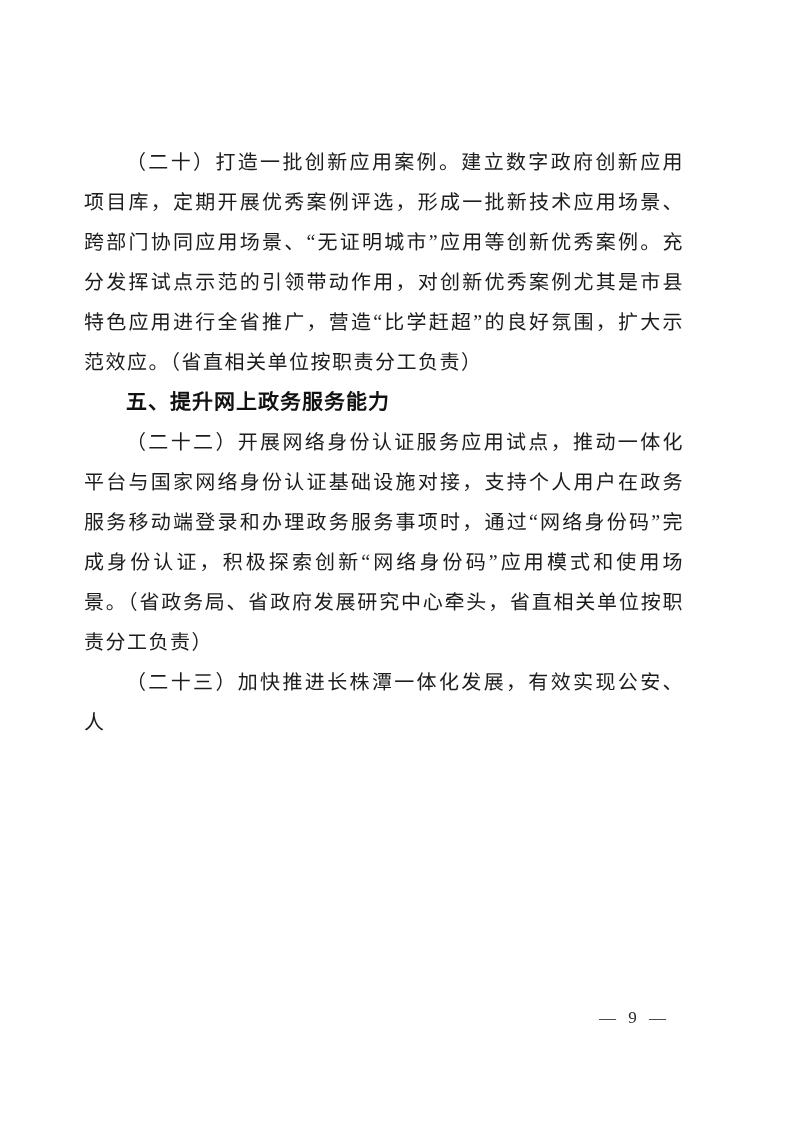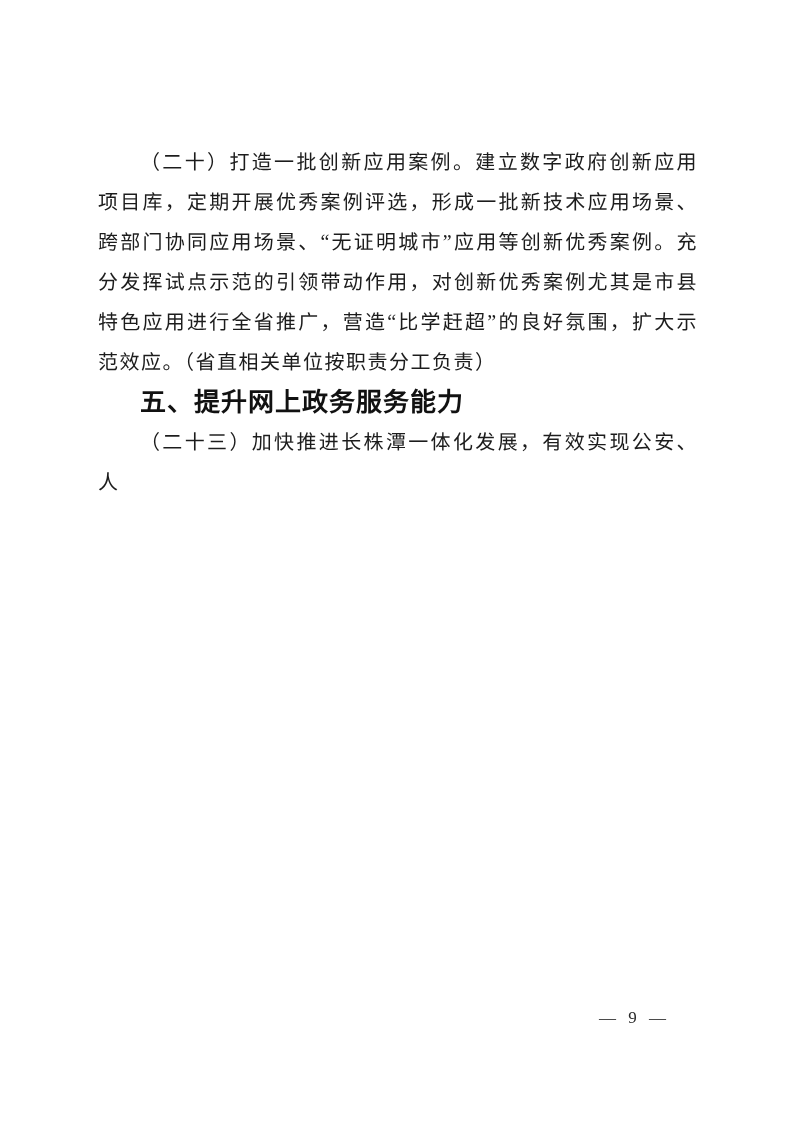--- a/index.html
+++ b/index.html
@@ -10,36 +10,36 @@
   body {
     width: 792px;
     height: 1121px;
     position: relative;
     overflow: hidden;
     font-family: "Liberation Serif", "DejaVu Serif", serif;
     color: #1c1c1c;
   }
   .page {
     position: absolute;
-    left: 98px;
+    left: 84px;
     top: 142px;
     width: 600px;
   }
   .para {
     font-size: 20px;
     line-height: 40px;
     letter-spacing: 1.5px;
     text-align: justify;
     text-align-last: left;
     text-indent: 42px;
     margin: 0;
     font-family: "Liberation Serif", "DejaVu Serif", serif;
   }
   .section-heading {
-    font-size: 26px;
+    font-size: 21px;
     line-height: 40px;
     letter-spacing: 1px;
     text-indent: 42px;
     margin: 0;
     font-weight: bold;
     color: #111111;
     font-family: "Liberation Sans", "DejaVu Sans", sans-serif;
   }
   .page-number {
     position: absolute;
@@ -53,17 +53,18 @@
 </style>
 </head>
 <body>
 
 <div class="page">
   <p class="para">（二十）打造一批创新应用案例。建立数字政府创新应用项目库，定期开展优秀案例评选，形成一批新技术应用场景、跨部门协同应用场景、“无证明城市”应用等创新优秀案例。充分发挥试点示范的引领带动作用，对创新优秀案例尤其是市县特色应用进行全省推广，营造“比学赶超”的良好氛围，扩大示范效应。（省直相关单位按职责分工负责）</p>
 
   <h2 class="section-heading">五、提升网上政务服务能力</h2>
 
 
+  <p class="para">（二十二）开展网络身份认证服务应用试点，推动一体化平台与国家网络身份认证基础设施对接，支持个人用户在政务服务移动端登录和办理政务服务事项时，通过“网络身份码”完成身份认证，积极探索创新“网络身份码”应用模式和使用场景。（省政务局、省政府发展研究中心牵头，省直相关单位按职责分工负责）</p>
 
   <p class="para">（二十三）加快推进长株潭一体化发展，有效实现公安、人</p>
 </div>
 
 <div class="page-number">— 9 —</div>
 
 </body></html>

